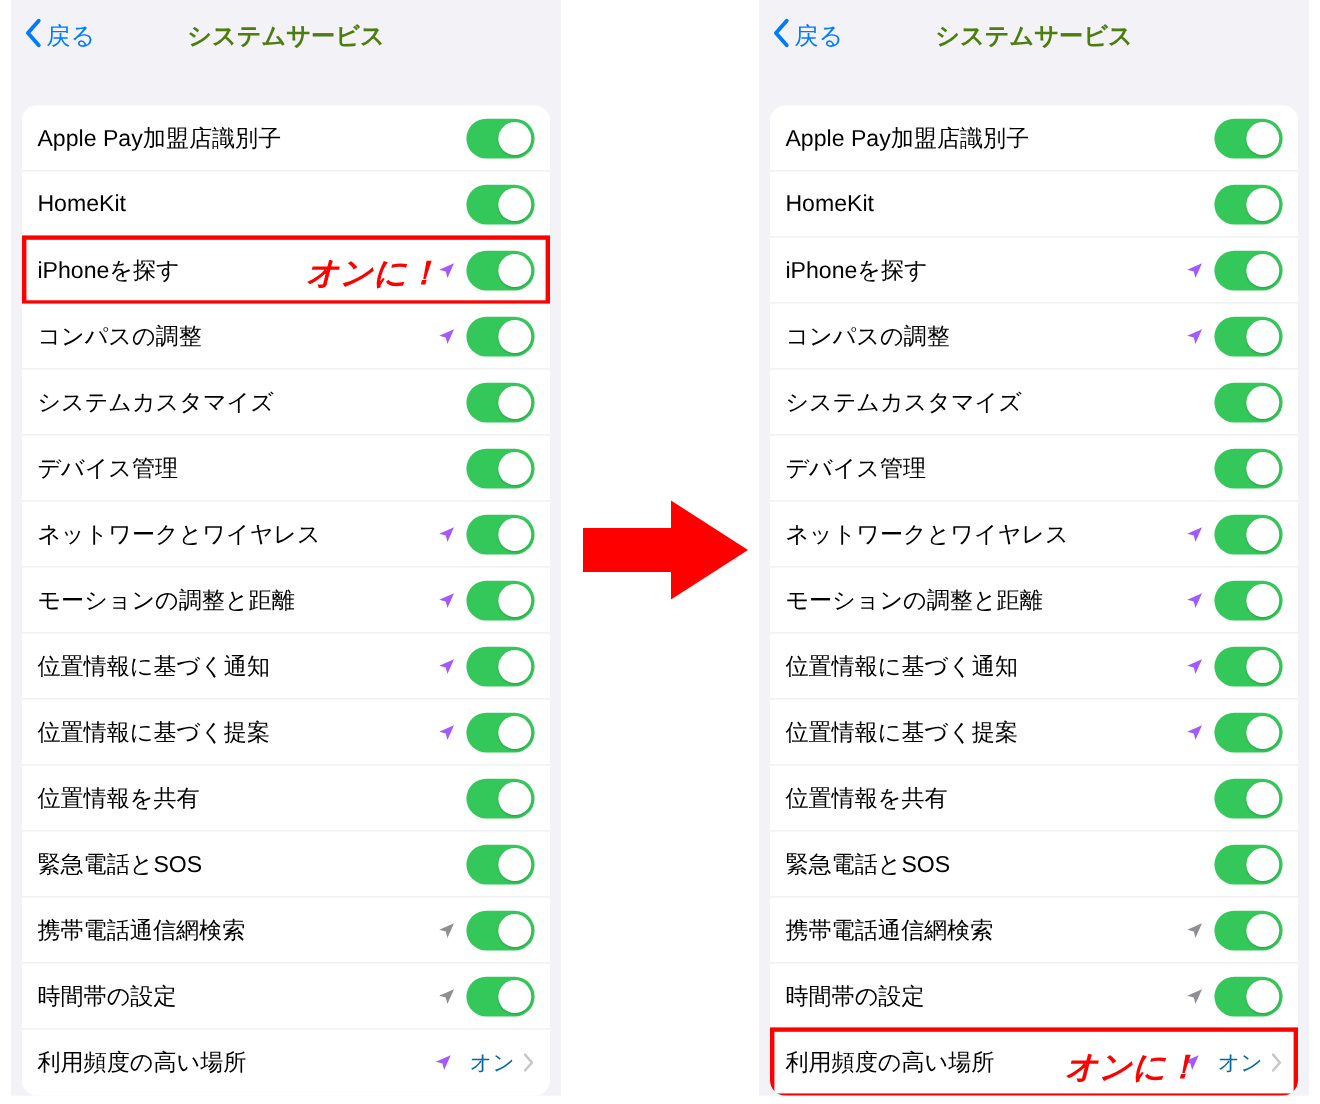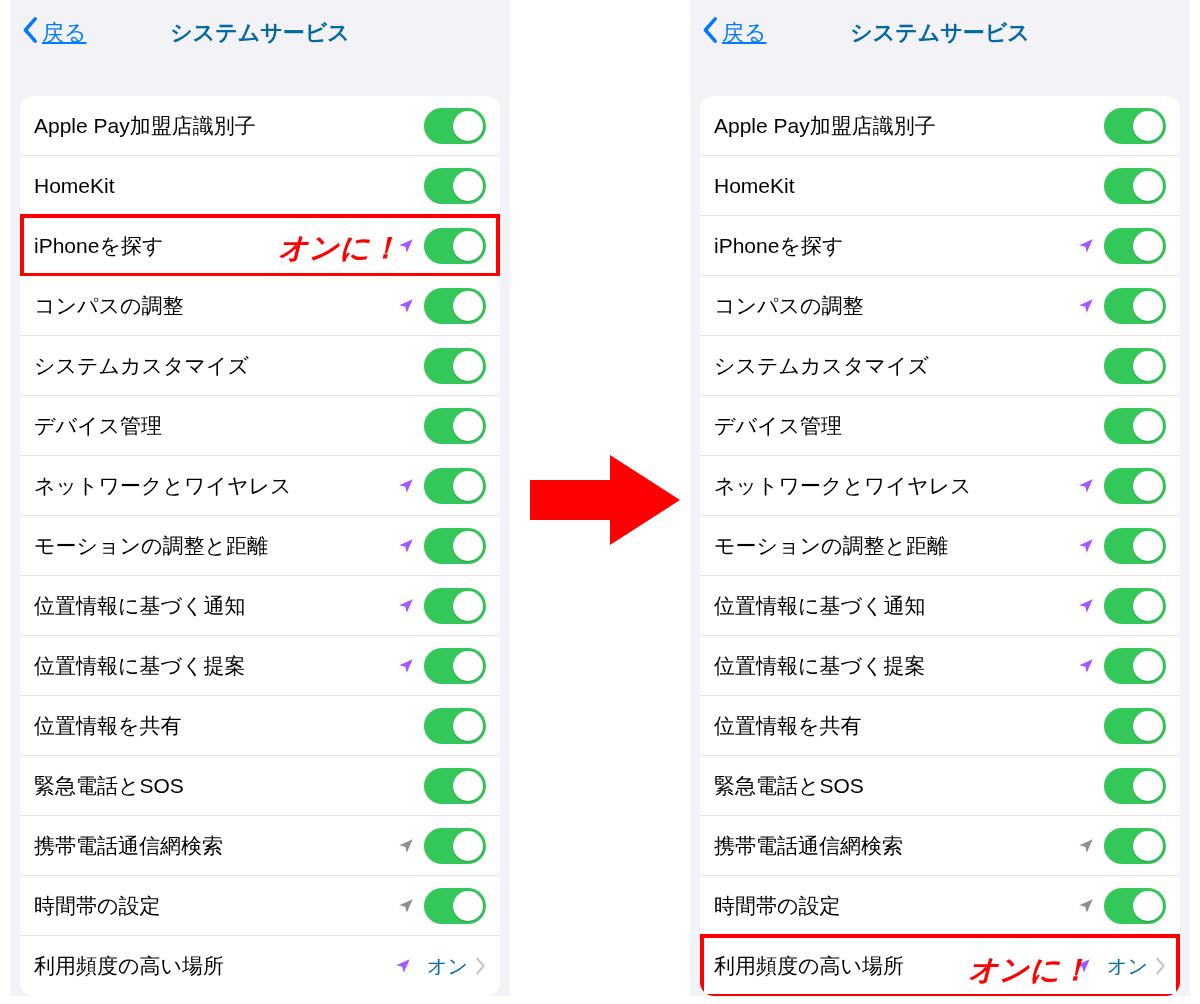--- a/index.html
+++ b/index.html
@@ -28,27 +28,26 @@
     background: #f2f2f7;
   }
   .back {
     position: absolute;
     left: 12px;
     display: flex;
     align-items: center;
     color: #007aff;
     font-size: 22px;
     gap: 2px;
-    text-decoration: underline;
   }
   .back svg { width: 18px; height: 28px; }
   .title {
     font-size: 22px;
     font-weight: 600;
-    color: #0369a1;
+    color: #4d7c0f;
   }
 
   .group {
     margin: 30px 10px 0 10px;
     background: #fff;
     border-radius: 14px;
     overflow: hidden;
   }
   .row {
     display: flex;

